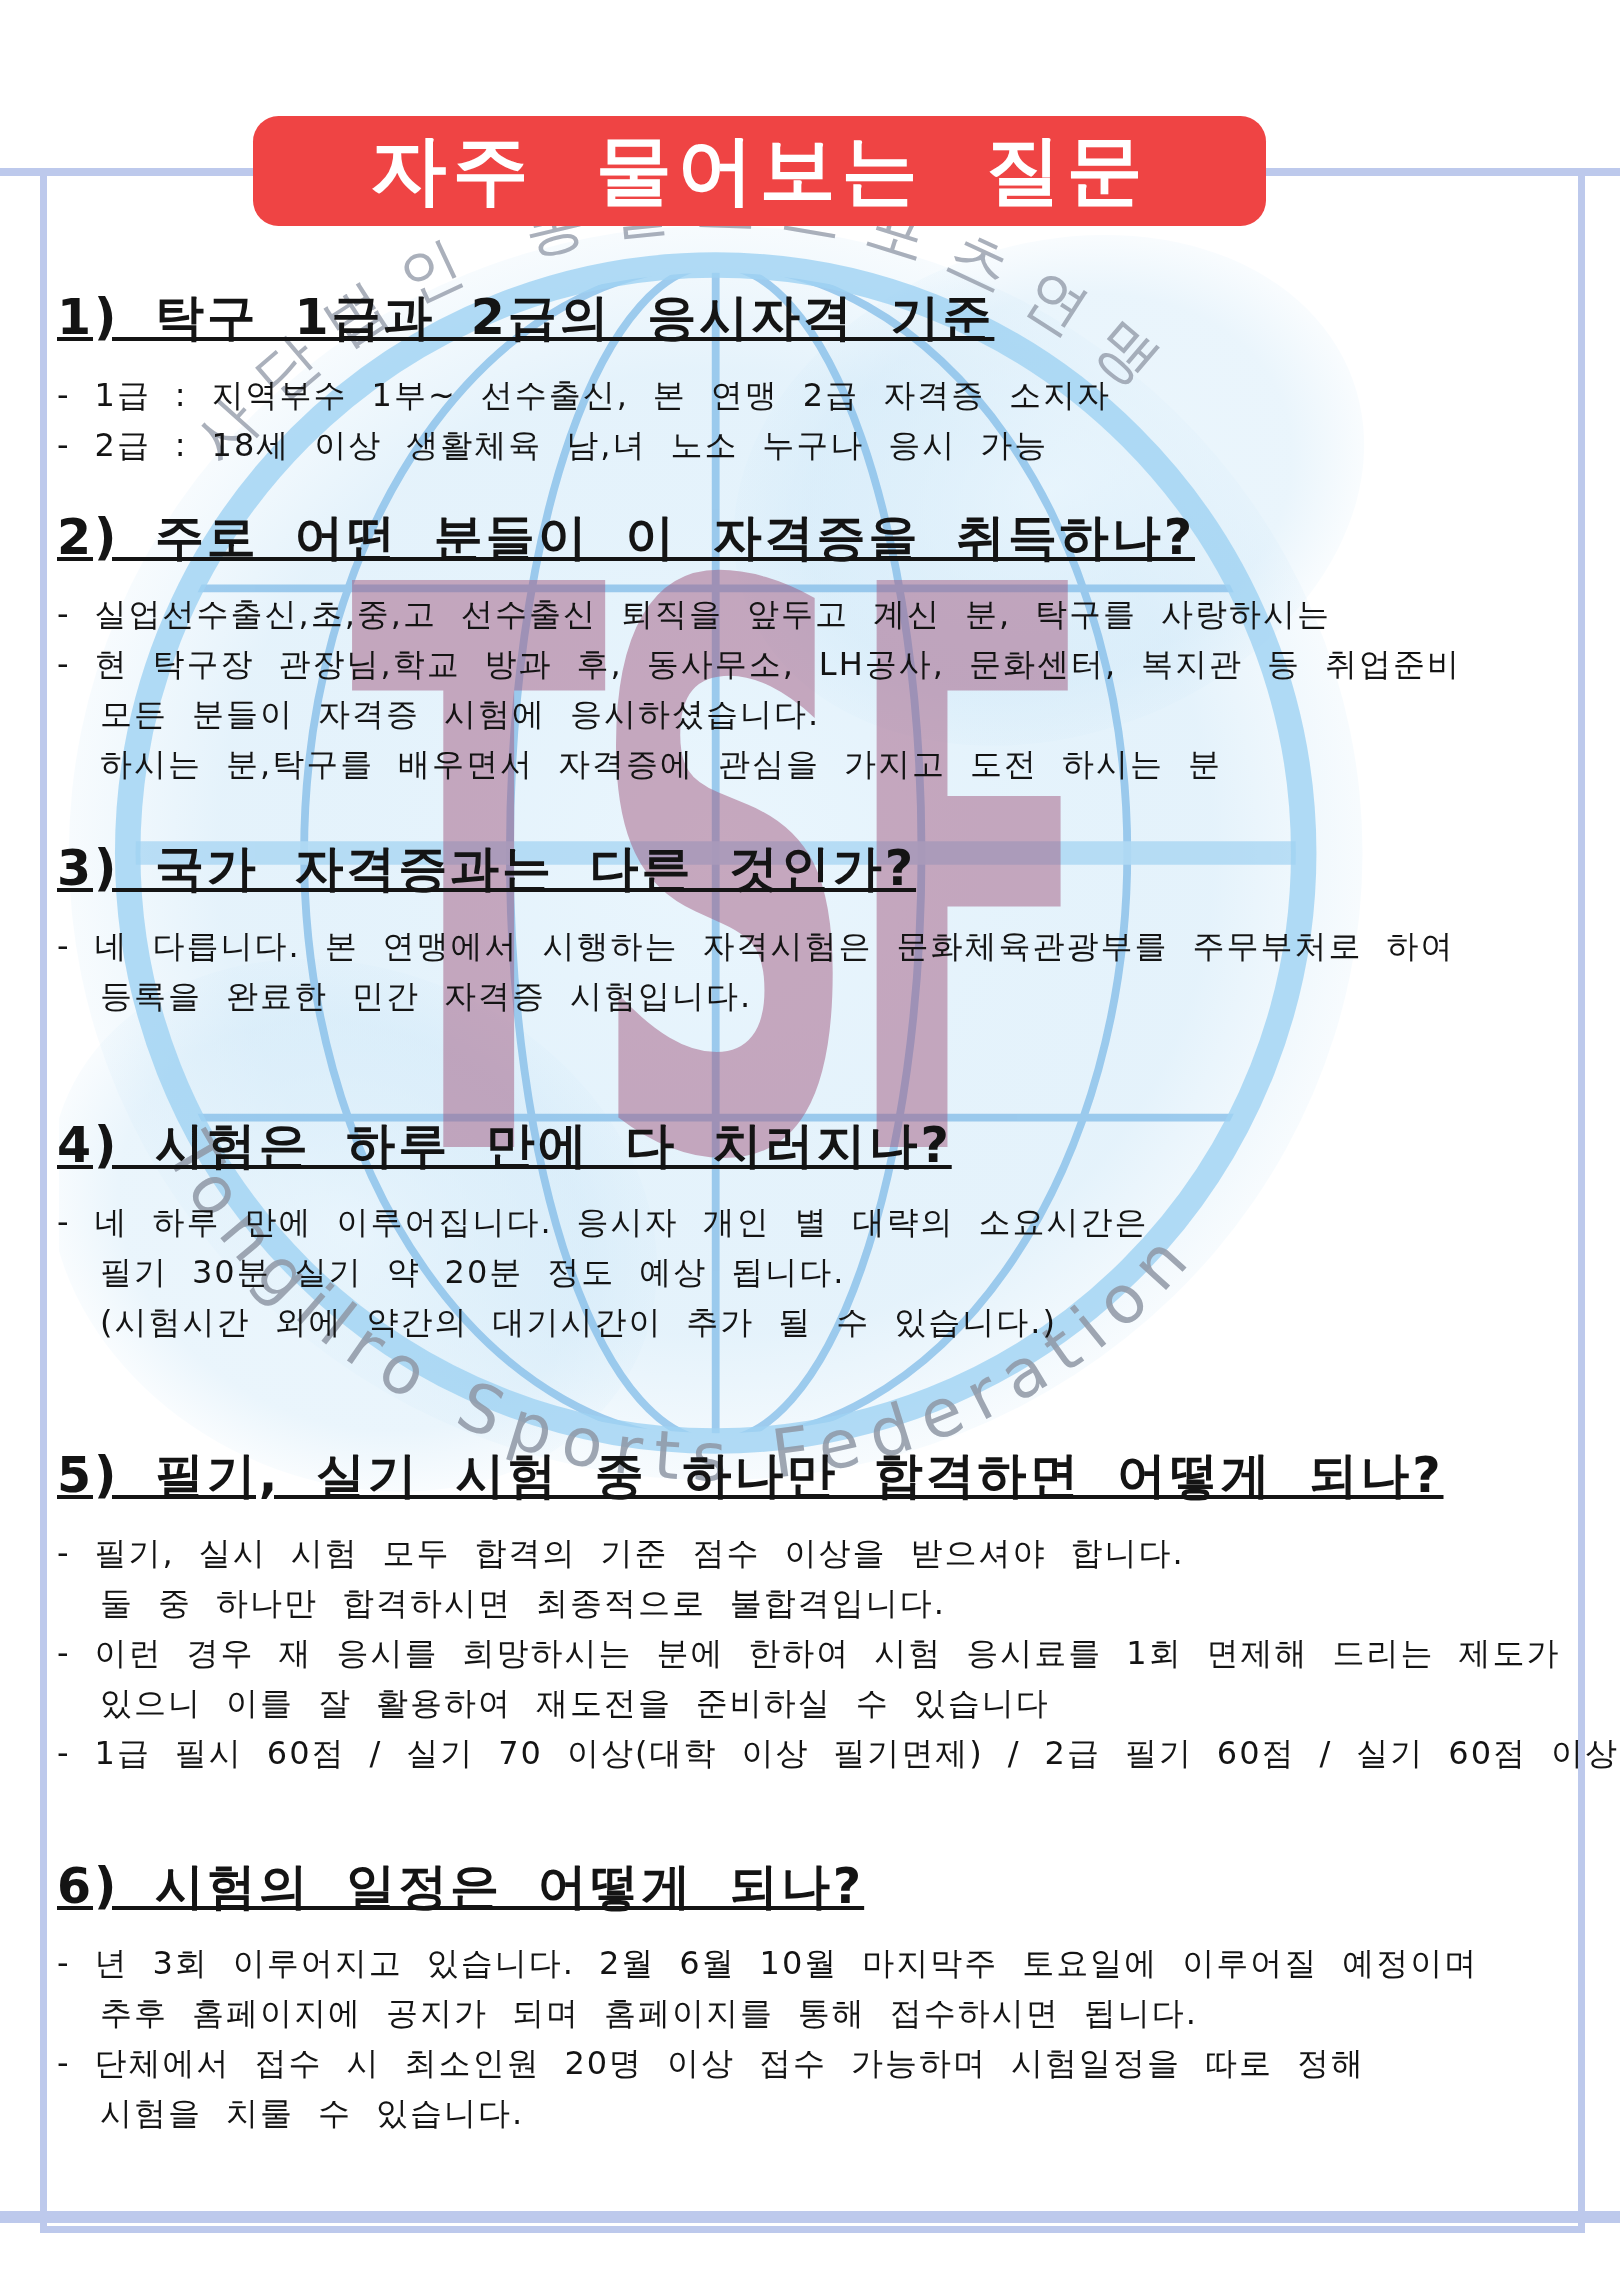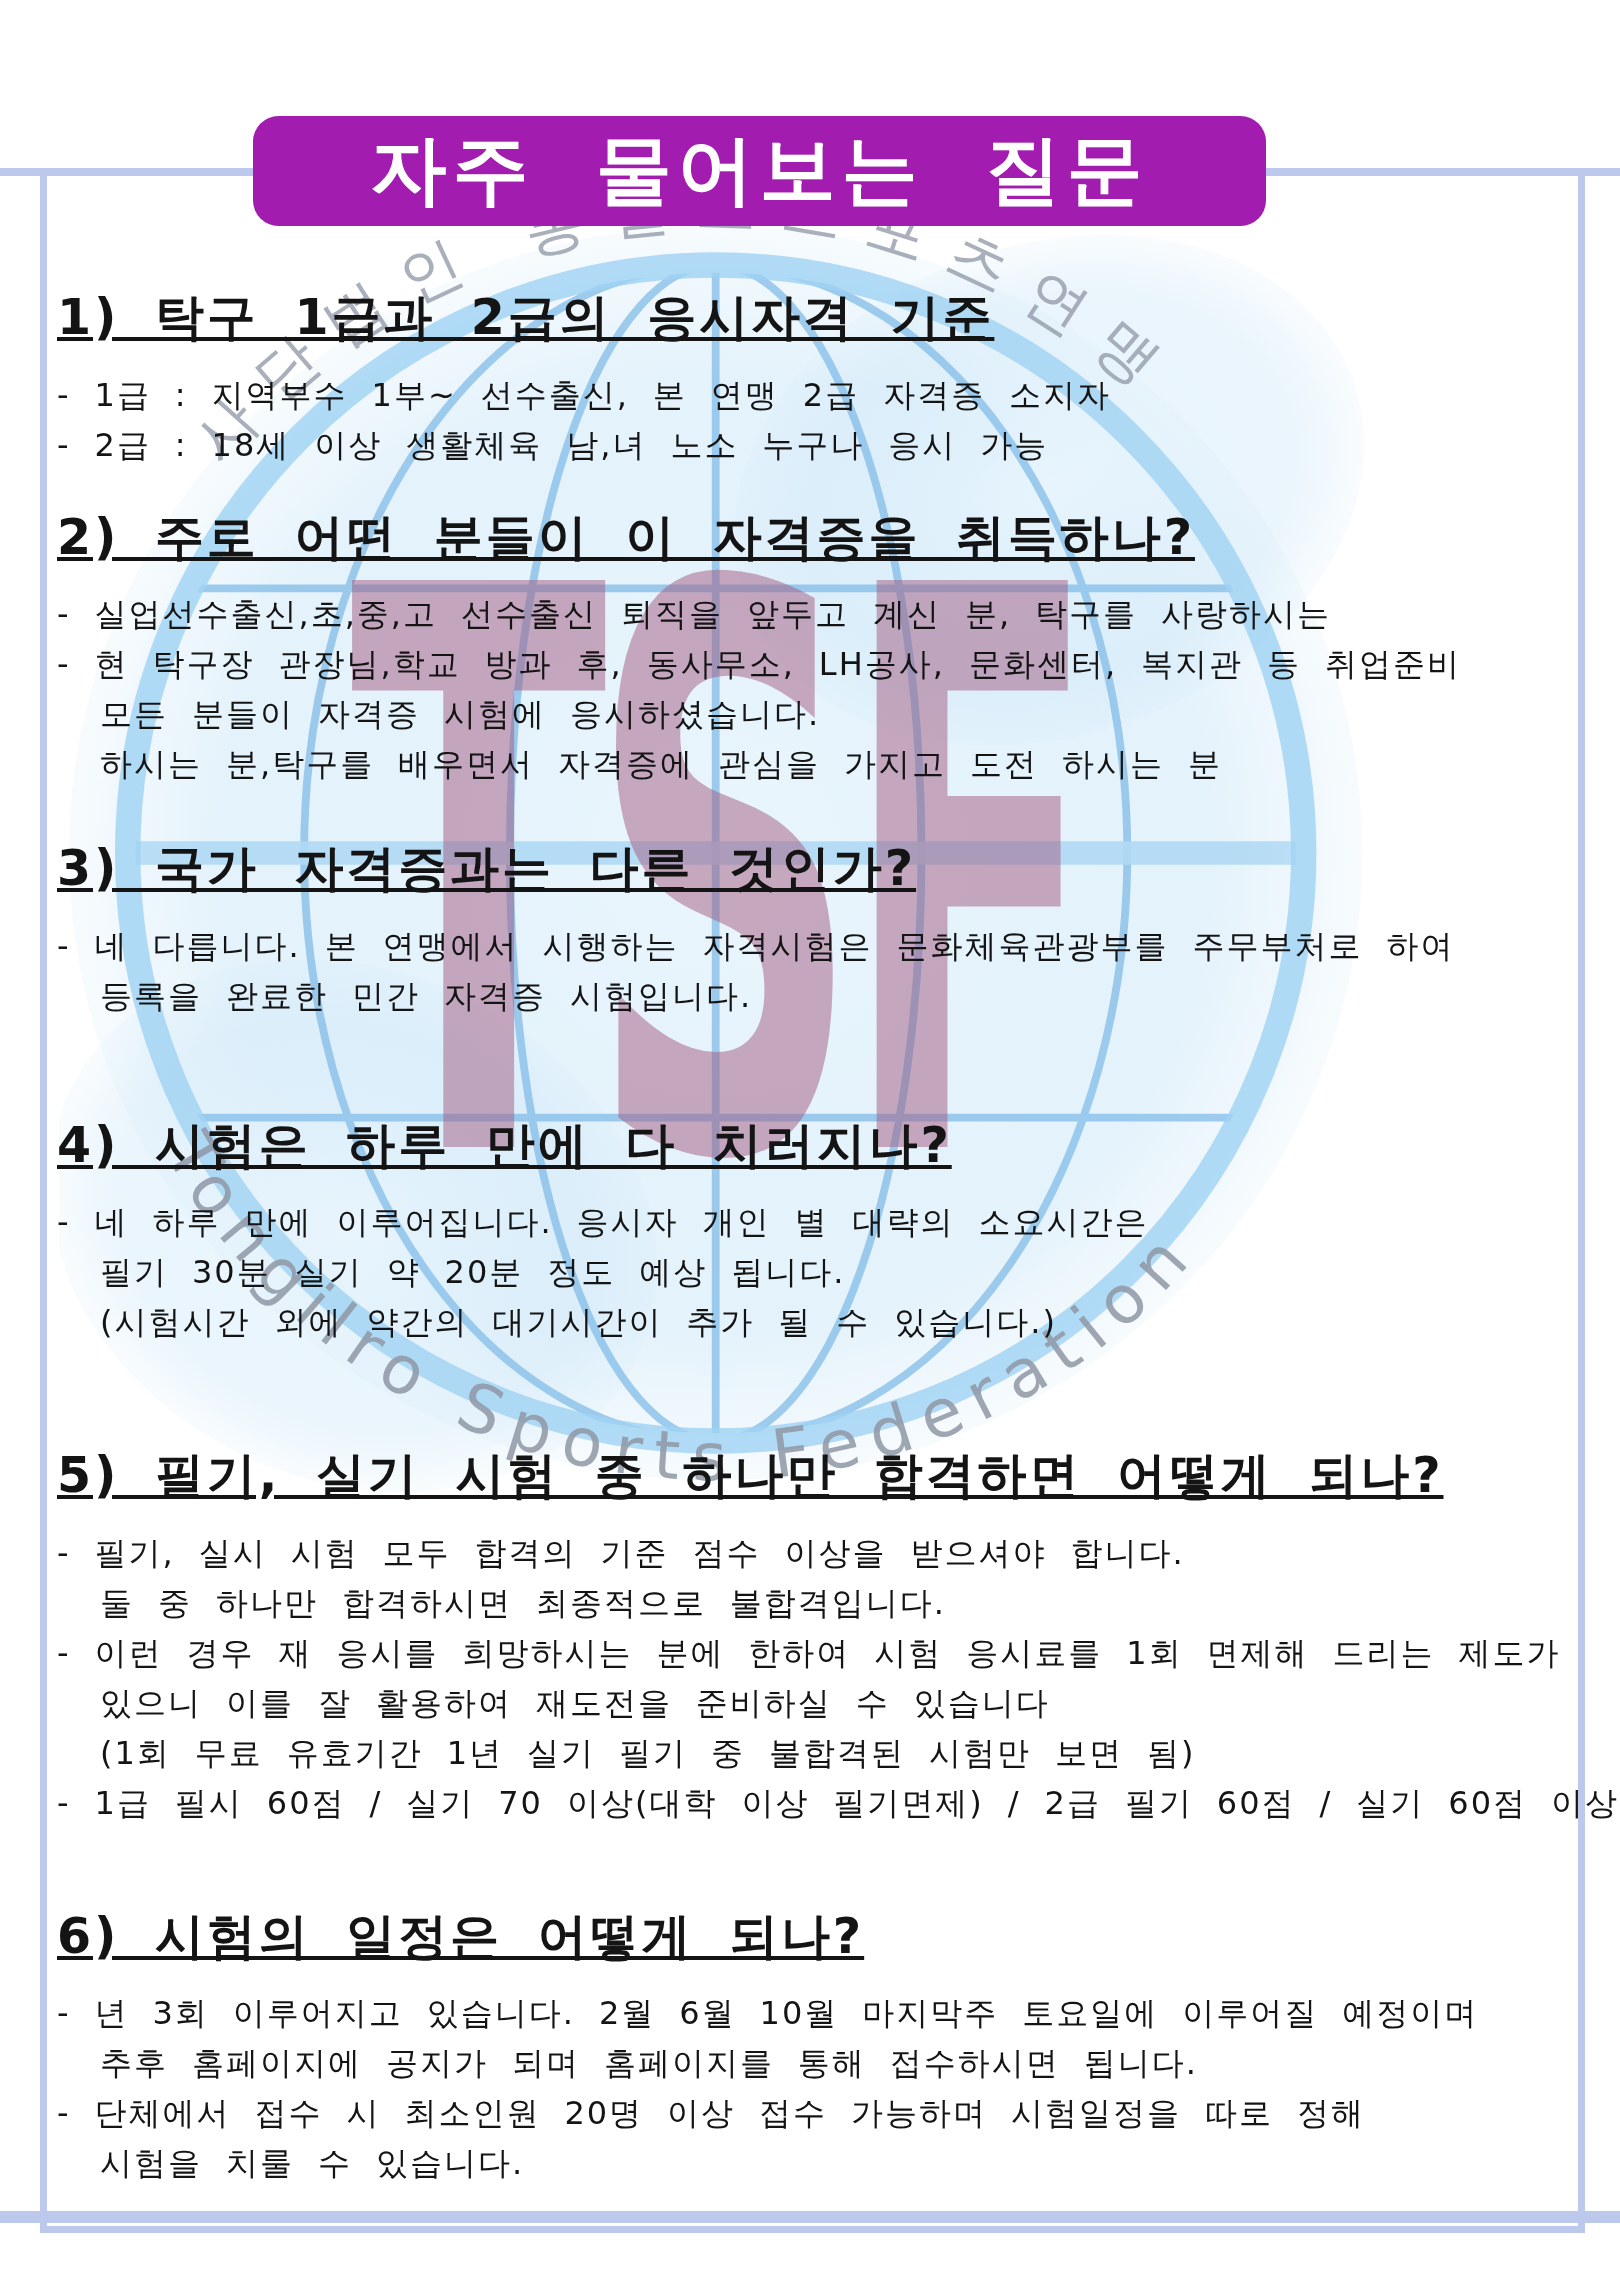--- a/index.html
+++ b/index.html
@@ -72,21 +72,21 @@
 
     <text font-size="68" letter-spacing="14" fill-opacity="0.85" font-family="DejaVu Sans, sans-serif" fill="#8e96a4">
       <textPath href="#arcBottom" startOffset="6%">Tongilro Sports Federation</textPath>
     </text>
   </svg>
 
   <div class="hline top" style="background:#bdc9ec;"></div>
   <div class="hline bottom" style="background:#bdc9ec;"></div>
   <div class="frame" style="border-color:#bdc9ec;"></div>
 
-  <div class="banner" style="background:#a21caf;">
+  <div class="banner" style="background:#ef4444;">
     <span>자주 물어보는 질문</span>
   </div>
 
   <div class="content">
 
     <div class="sec">
       <div class="q-h">1) 탁구 1급과 2급의 응시자격 기준</div>
       <div class="q-a">- 1급 : 지역부수 1부~ 선수출신, 본 연맹 2급 자격증 소지자</div>
       <div class="q-a">- 2급 : 18세 이상 생활체육 남,녀 노소 누구나 응시 가능</div>
     </div>
@@ -111,21 +111,20 @@
       <div class="q-a cont">필기 30분 실기 약 20분 정도 예상 됩니다.</div>
       <div class="q-a cont">(시험시간 외에 약간의 대기시간이 추가 될 수 있습니다.)</div>
     </div>
 
     <div class="sec sec5">
       <div class="q-h">5) 필기, 실기 시험 중 하나만 합격하면 어떻게 되나?</div>
       <div class="q-a">- 필기, 실시 시험 모두 합격의 기준 점수 이상을 받으셔야 합니다.</div>
       <div class="q-a cont">둘 중 하나만 합격하시면 최종적으로 불합격입니다.</div>
       <div class="q-a">- 이런 경우 재 응시를 희망하시는 분에 한하여 시험 응시료를 1회 면제해 드리는 제도가</div>
       <div class="q-a cont">있으니 이를 잘 활용하여 재도전을 준비하실 수 있습니다</div>
-      <div class="q-a cont">(1회 무료 유효기간 1년 실기 필기 중 불합격된 시험만 보면 됨)</div>
       <div class="q-a">- 1급 필시 60점 / 실기 70 이상(대학 이상 필기면제) / 2급 필기 60점 / 실기 60점 이상</div>
     </div>
 
     <div class="sec sec6">
       <div class="q-h">6) 시험의 일정은 어떻게 되나?</div>
       <div class="q-a">- 년 3회 이루어지고 있습니다. 2월 6월 10월 마지막주 토요일에 이루어질 예정이며</div>
       <div class="q-a cont">추후 홈페이지에 공지가 되며 홈페이지를 통해 접수하시면 됩니다.</div>
       <div class="q-a">- 단체에서 접수 시 최소인원 20명 이상 접수 가능하며 시험일정을 따로 정해</div>
       <div class="q-a cont">시험을 치룰 수 있습니다.</div>
     </div>

